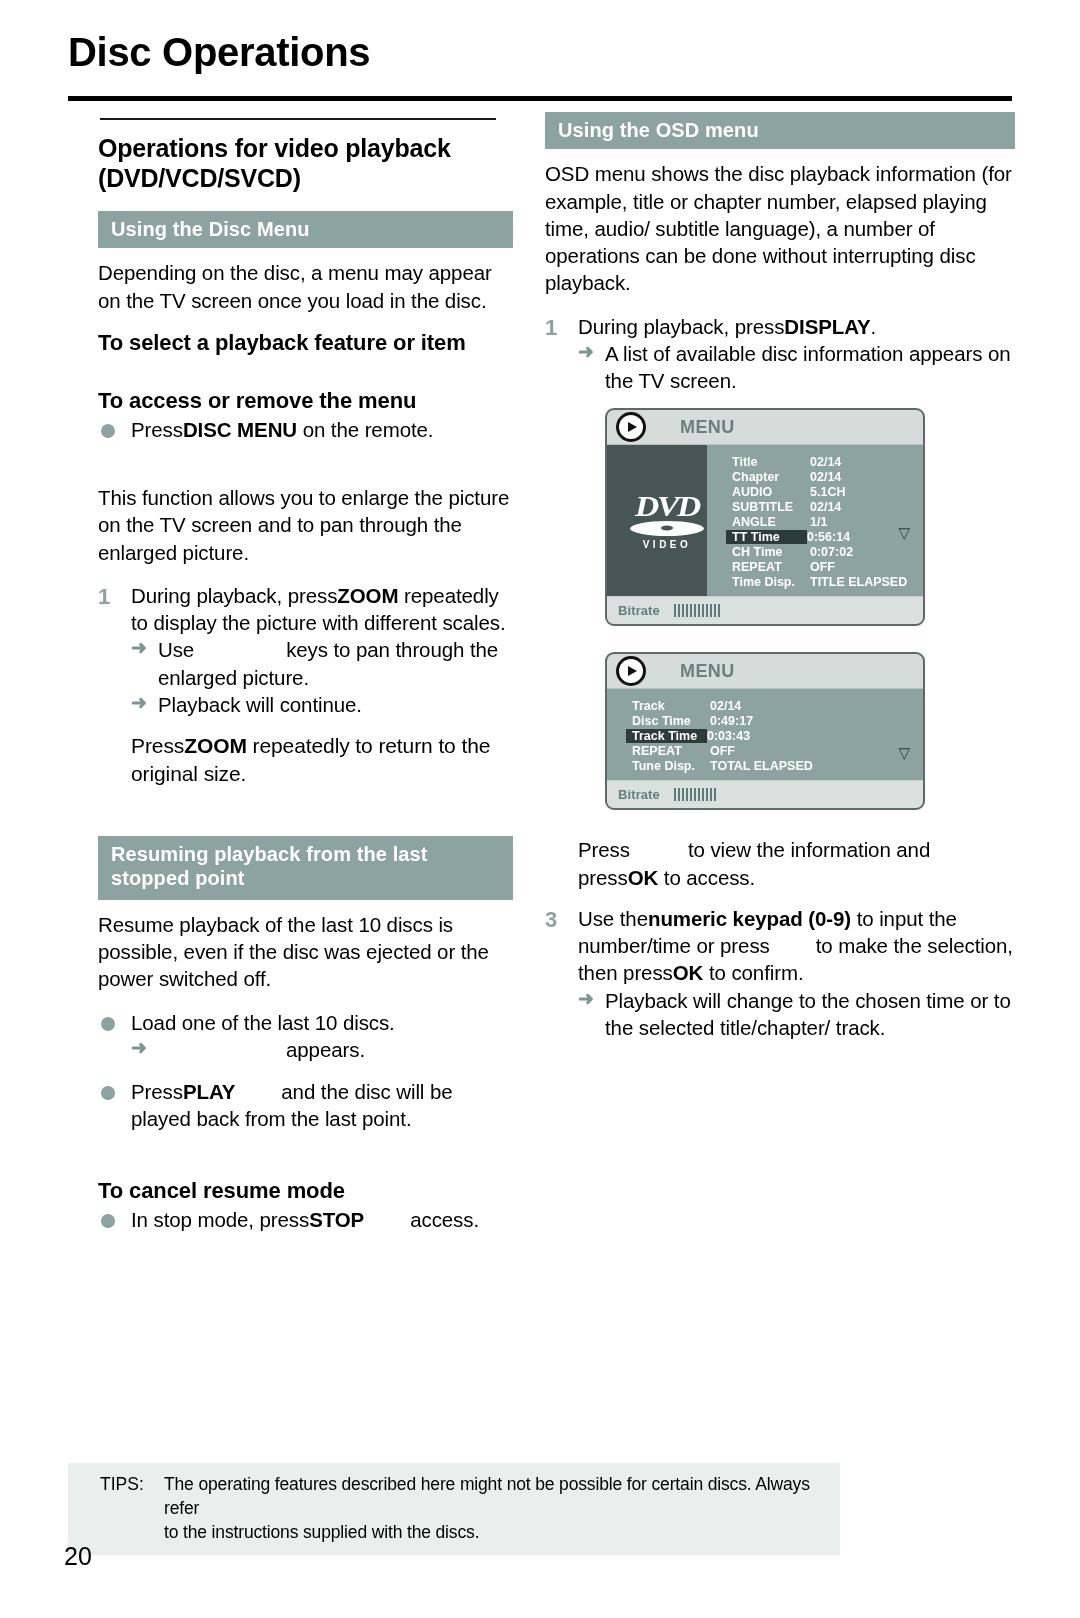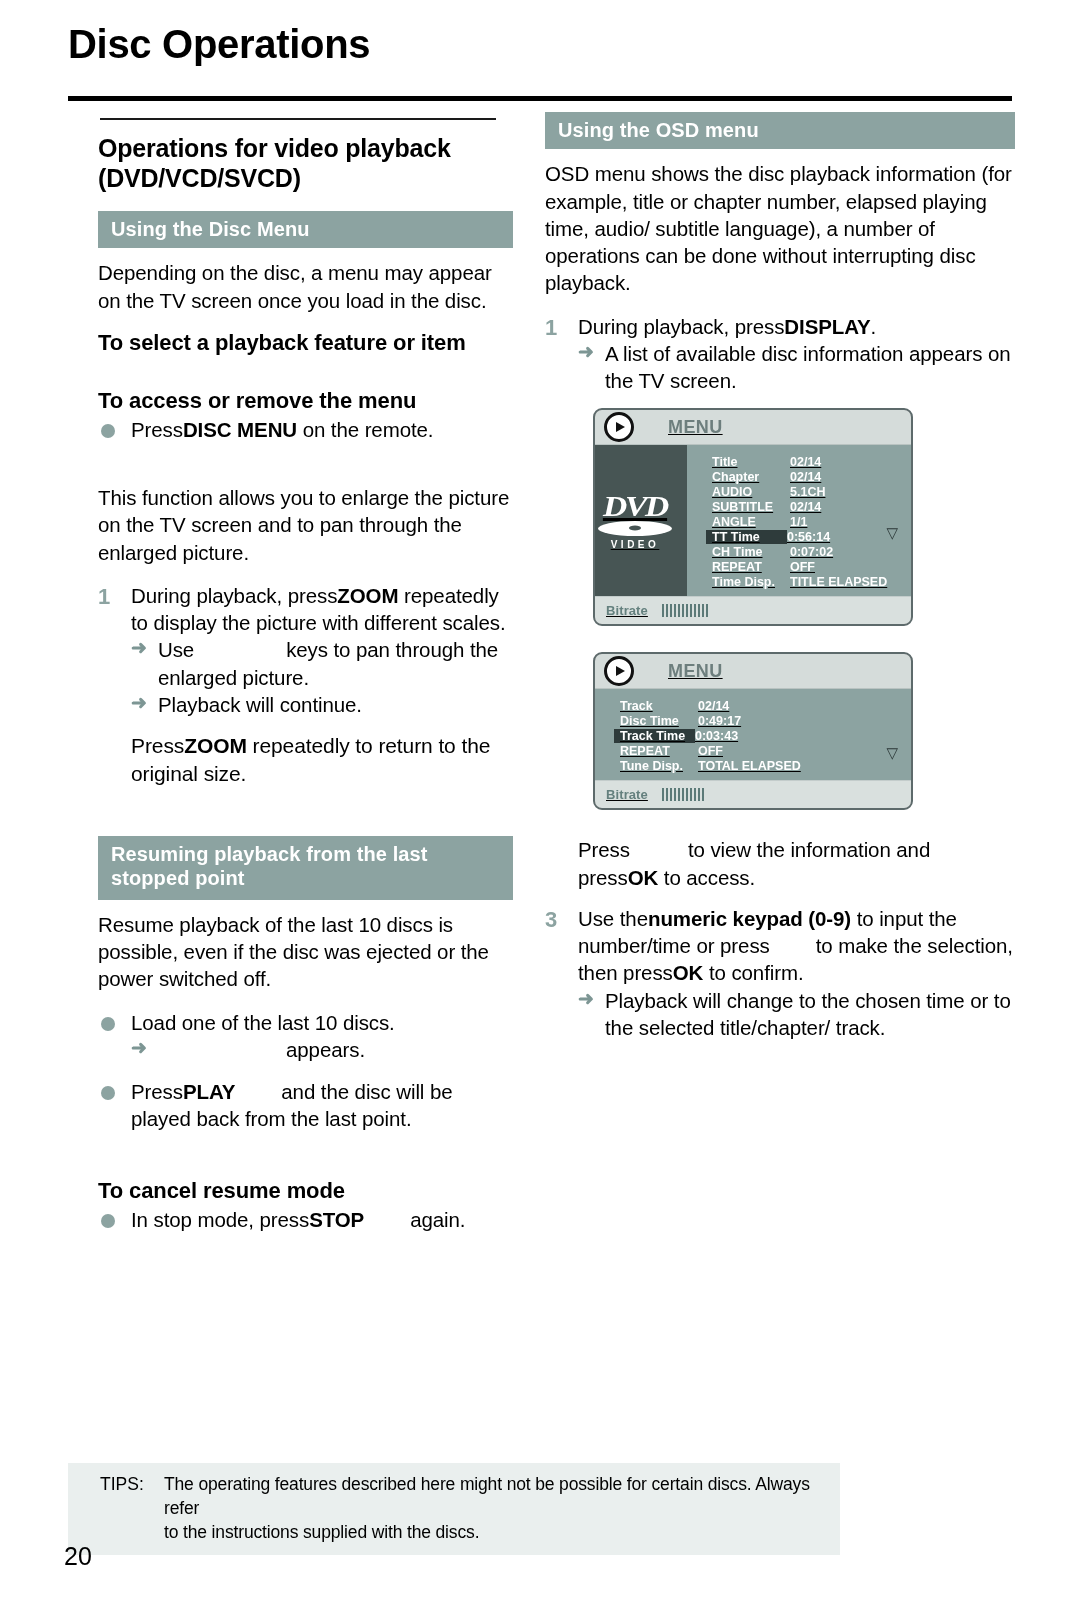--- a/index.html
+++ b/index.html
@@ -18,21 +18,21 @@
 
   .page {
     position: absolute;
     inset: 0;
   }
 
   
   .page-title {
     position: absolute;
     left: 68px;
-    top: 22px;
+    top: 30px;
     font-size: 40px;
     font-weight: bold;
     letter-spacing: -0.3px;
     color: #000;
   }
   .title-rule {
     position: absolute;
     left: 68px;
     top: 96px;
     width: 944px;
@@ -169,27 +169,26 @@
     letter-spacing: -0.1px;
   }
 
   .spacer-sm { height: 14px; }
   .spacer-md { height: 26px; }
   .spacer-lg { height: 40px; }
 
   
   .osd {
     width: 320px;
-    margin: 0 0 0 48px;
+    margin: 0 0 0 60px;
     border: 2px solid #5d6a6b;
     border-radius: 9px;
     overflow: hidden;
     background: #737373;
     box-sizing: border-box;
-    text-decoration: underline;
   }
   .osd-topbar {
     height: 34px;
     background: #d5dcda;
     display: flex;
     align-items: center;
     padding-left: 9px;
     border-bottom: 1px solid #b9c3c1;
   }
   .play-icon {
@@ -215,25 +214,25 @@
     color: #6d7e7d;
     letter-spacing: 0.4px;
   }
 
   .osd-body {
     display: flex;
     background: #8ca3a1;
     position: relative;
   }
   .osd-logo {
-    width: 92px;
+    width: 100px;
     background: #475554;
     display: flex;
     align-items: center;
-    justify-content: flex-start;
+    justify-content: flex-end;
     flex: 0 0 auto;
   }
   .osd-rows {
     flex: 1 1 auto;
     padding: 9px 0 7px 22px;
     position: relative;
   }
   .osd-row {
     display: flex;
     font-size: 12.5px;
@@ -460,21 +459,21 @@
       <span class="bullet-dot"></span>
       <span>Press</span><span class="b">PLAY</span><span class="keyglyph small"></span><span>and the disc will be played back from the last point.</span>
     </div>
 
     <div class="spacer-sm"></div>
 
     <div class="sub-head">To cancel resume mode</div>
 
     <div class="bullet-item">
       <span class="bullet-dot"></span>
-      <span>In stop mode, press</span><span class="b">STOP</span><span class="keyglyph small"></span><span>again.</span>
+      <span>In stop mode, press</span><span class="b">STOP</span><span class="keyglyph small"></span><span>access.</span>
     </div>
 
   </div>
 
   <div class="col-right">
 
     <div class="banner">Using the OSD menu</div>
 
     <p class="body">OSD menu shows the disc playback information (for example, title or chapter number, elapsed playing time, audio/ subtitle language), a number of operations can be done without interrupting disc playback.</p>
 

